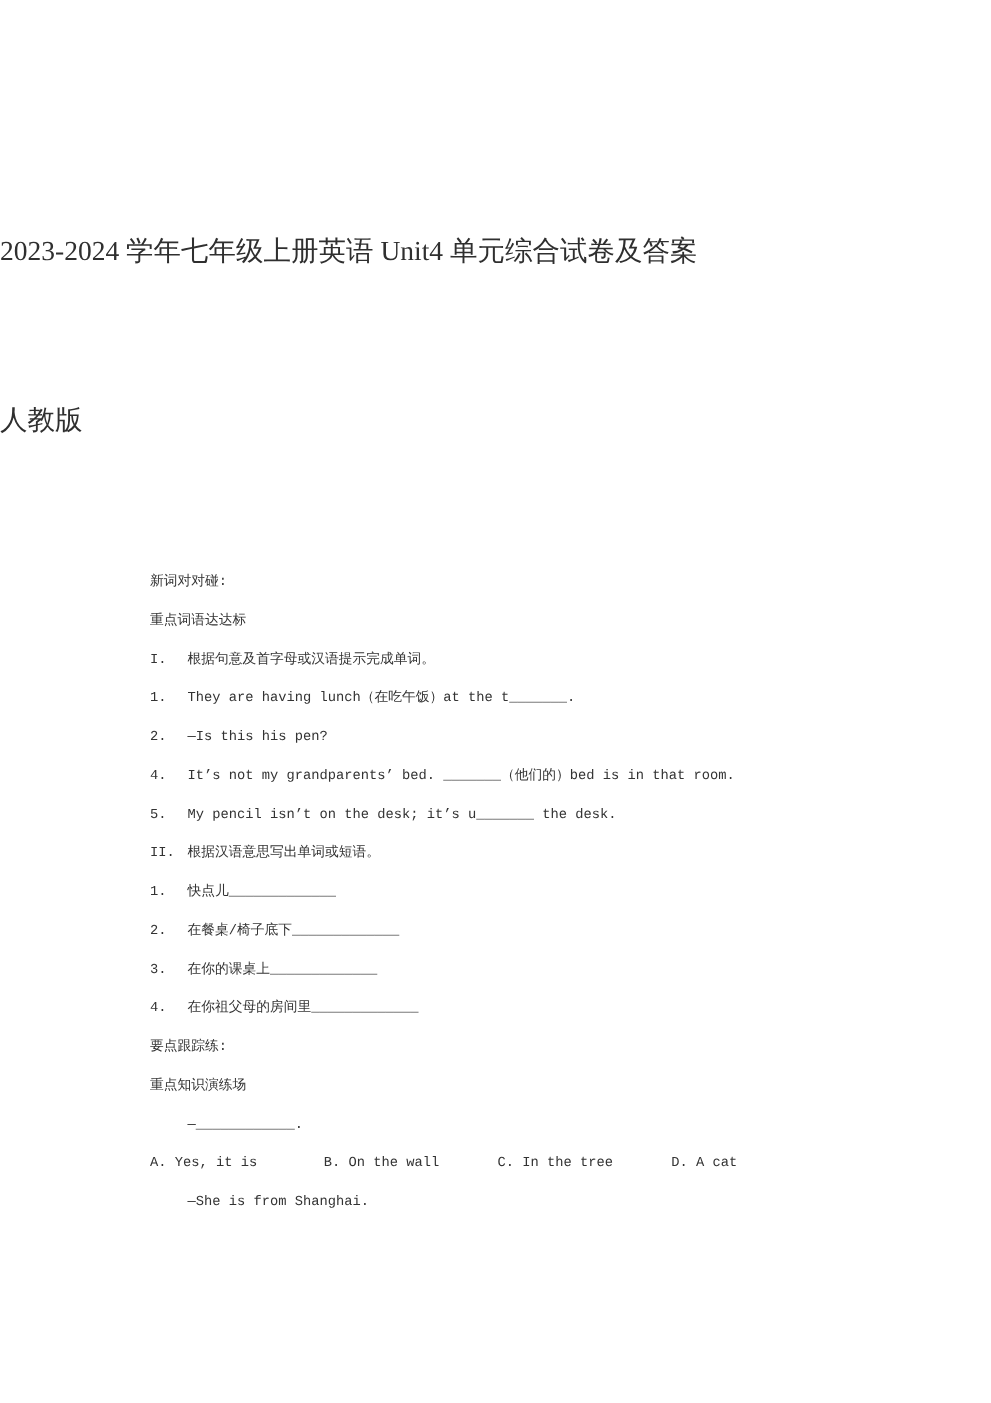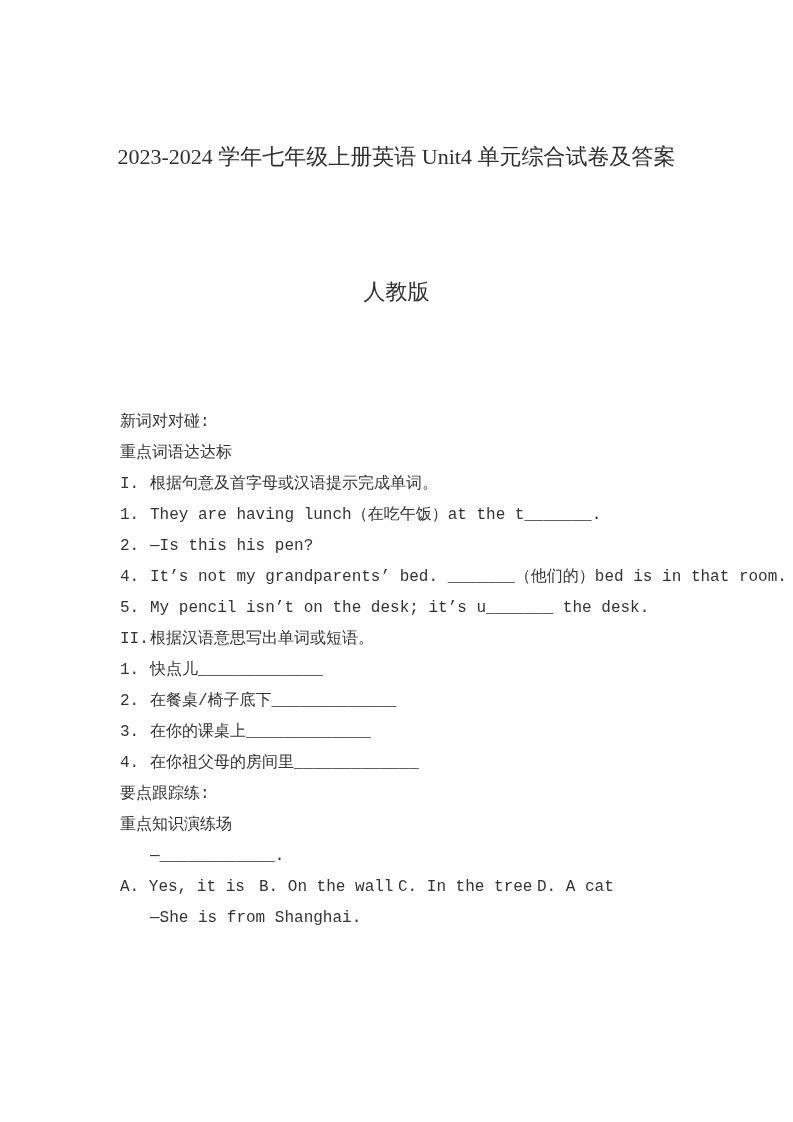--- a/index.html
+++ b/index.html
@@ -7,34 +7,33 @@
     position: relative;
     width: 793px;
     height: 1122px;
     background: #ffffff;
     color: #333333;
     font-family: "Liberation Mono", "DejaVu Sans Mono", monospace;
     overflow: hidden;
     box-sizing: border-box;
   }
   .titles {
-    padding-top: 44px;
-    text-align: center;
+    padding-top: 88px;
     font-family: "Liberation Serif", "DejaVu Serif", serif;
     font-size: 22px;
     line-height: 45px;
     color: #2f2f2f;
     white-space: pre;
   }
   .content {
     margin: 3px 40px 0 120px;
   }
   .line {
     line-height: 31px;
-    font-size: 16px;
+    font-size: 11px;
     white-space: pre;
   }
   .line .num {
     display: inline-block;
     min-width: 30px;
   }
   .line.cont { padding-left: 30px; }
   .option { display: inline-block; }
   .options-4 .option { width: 139px; }
   .options-4 .option:last-child,

